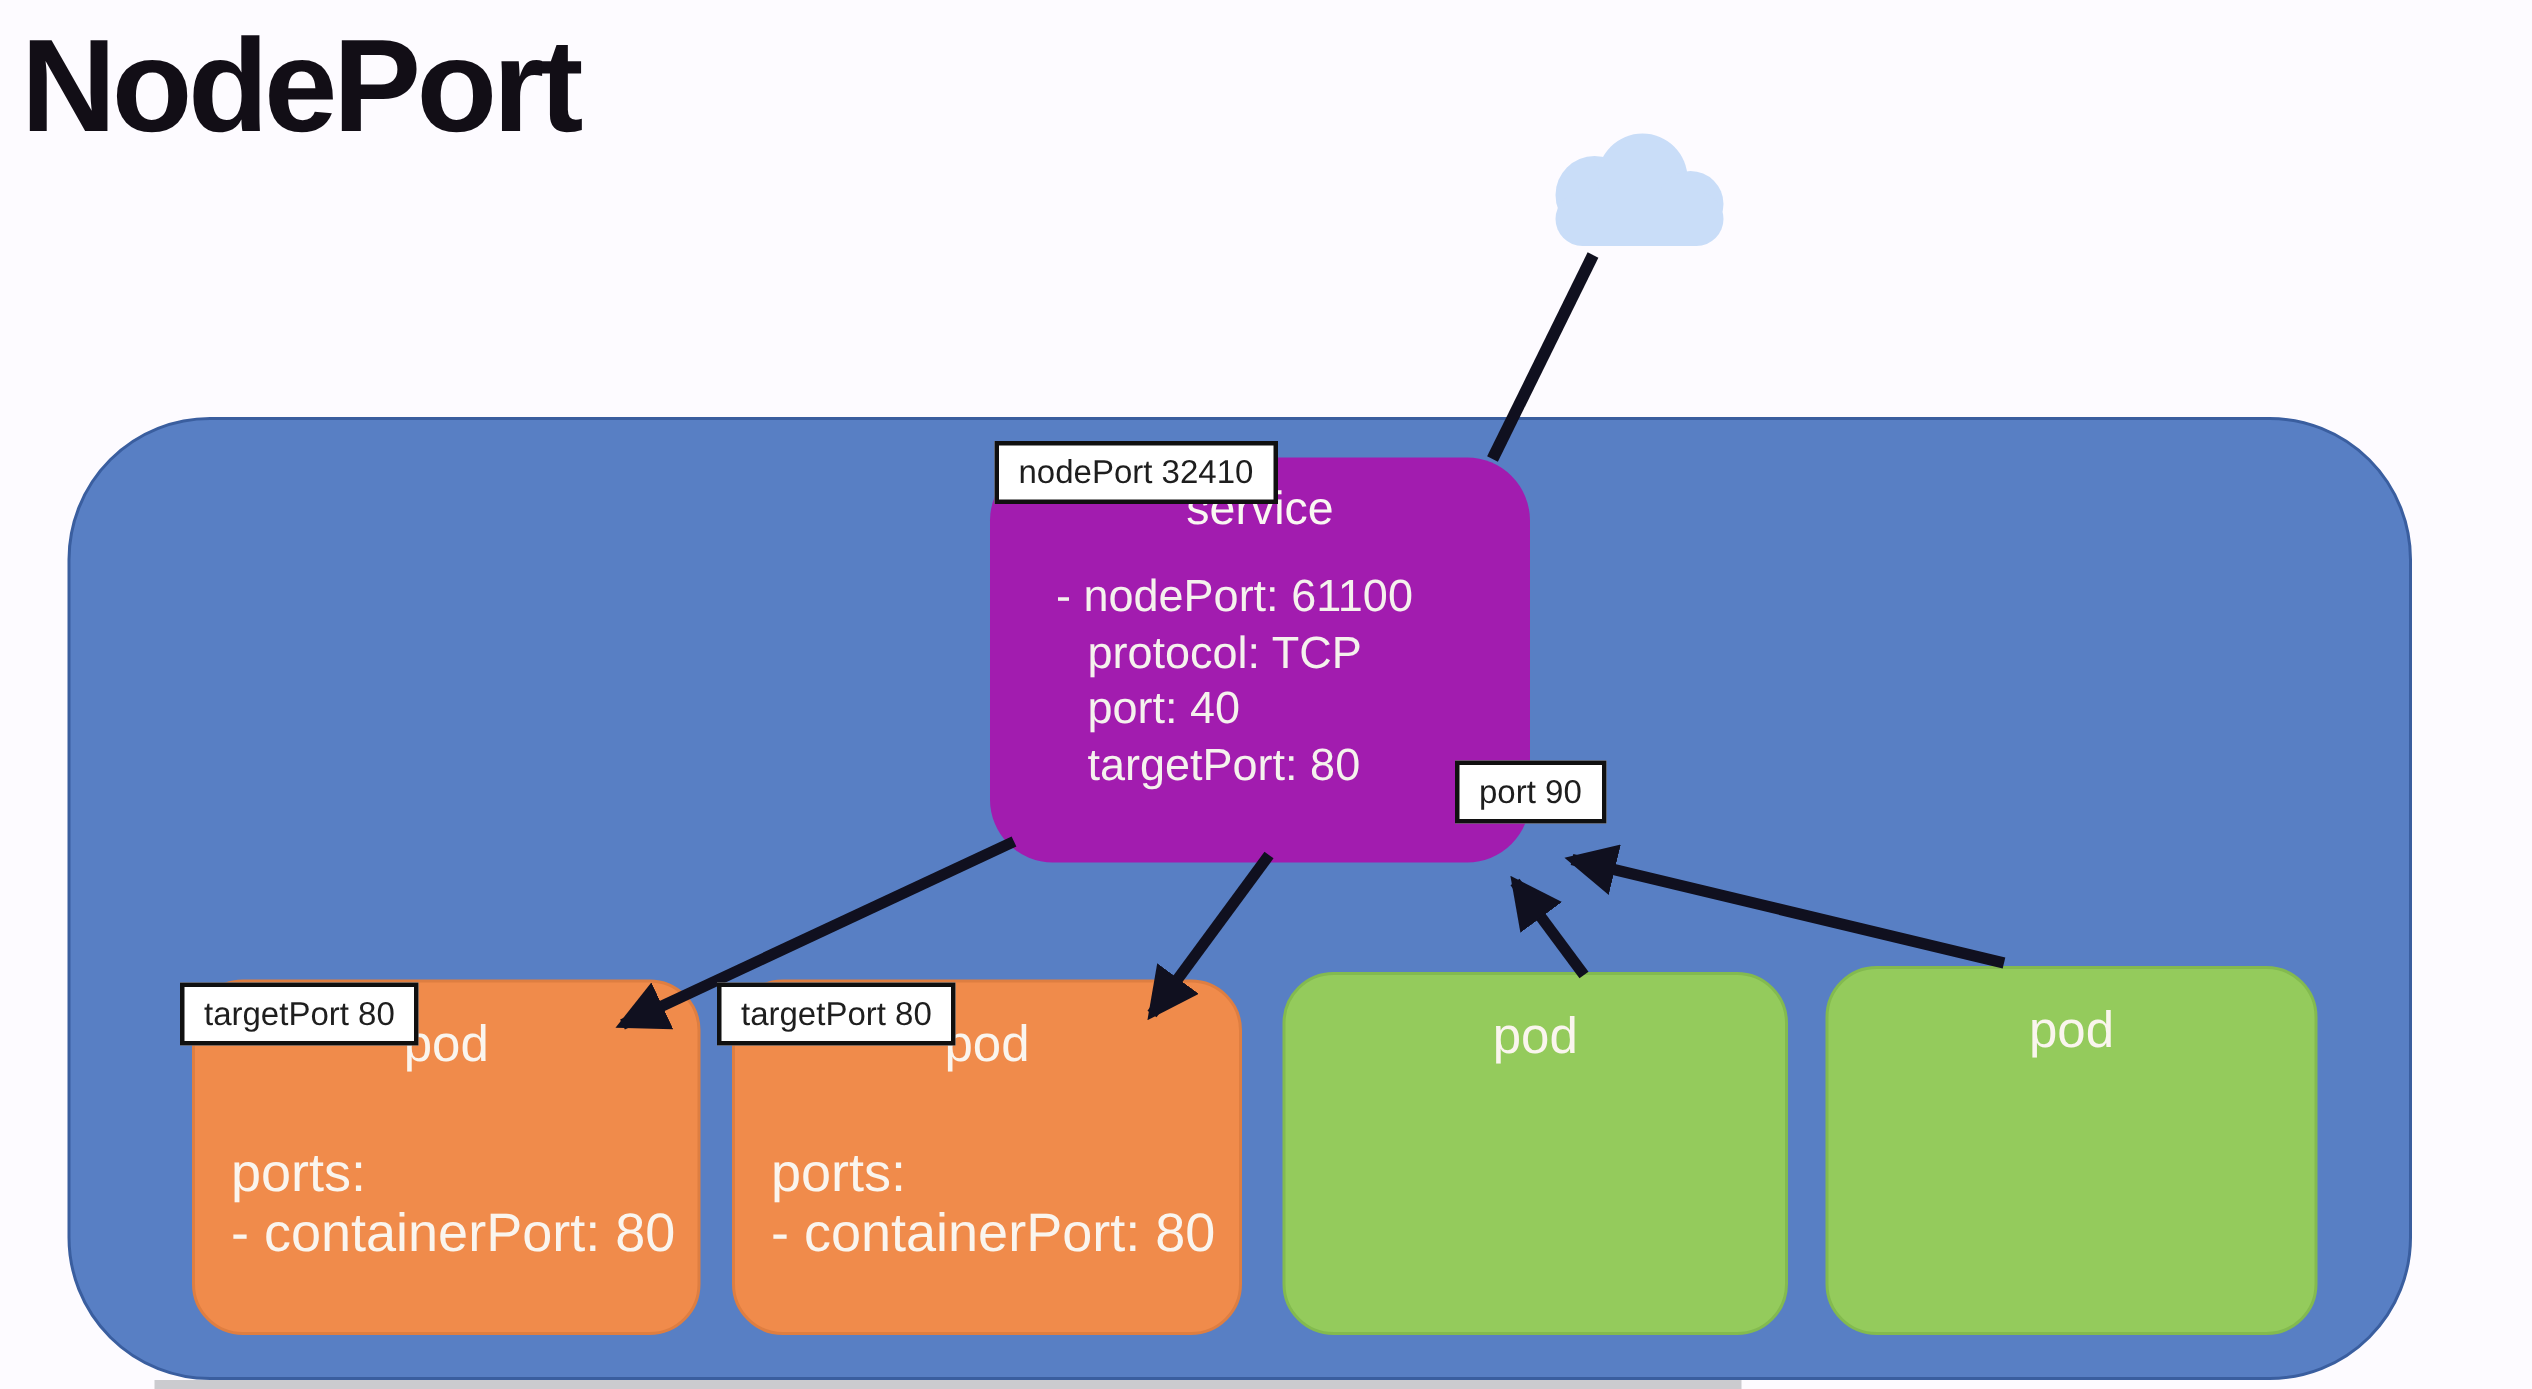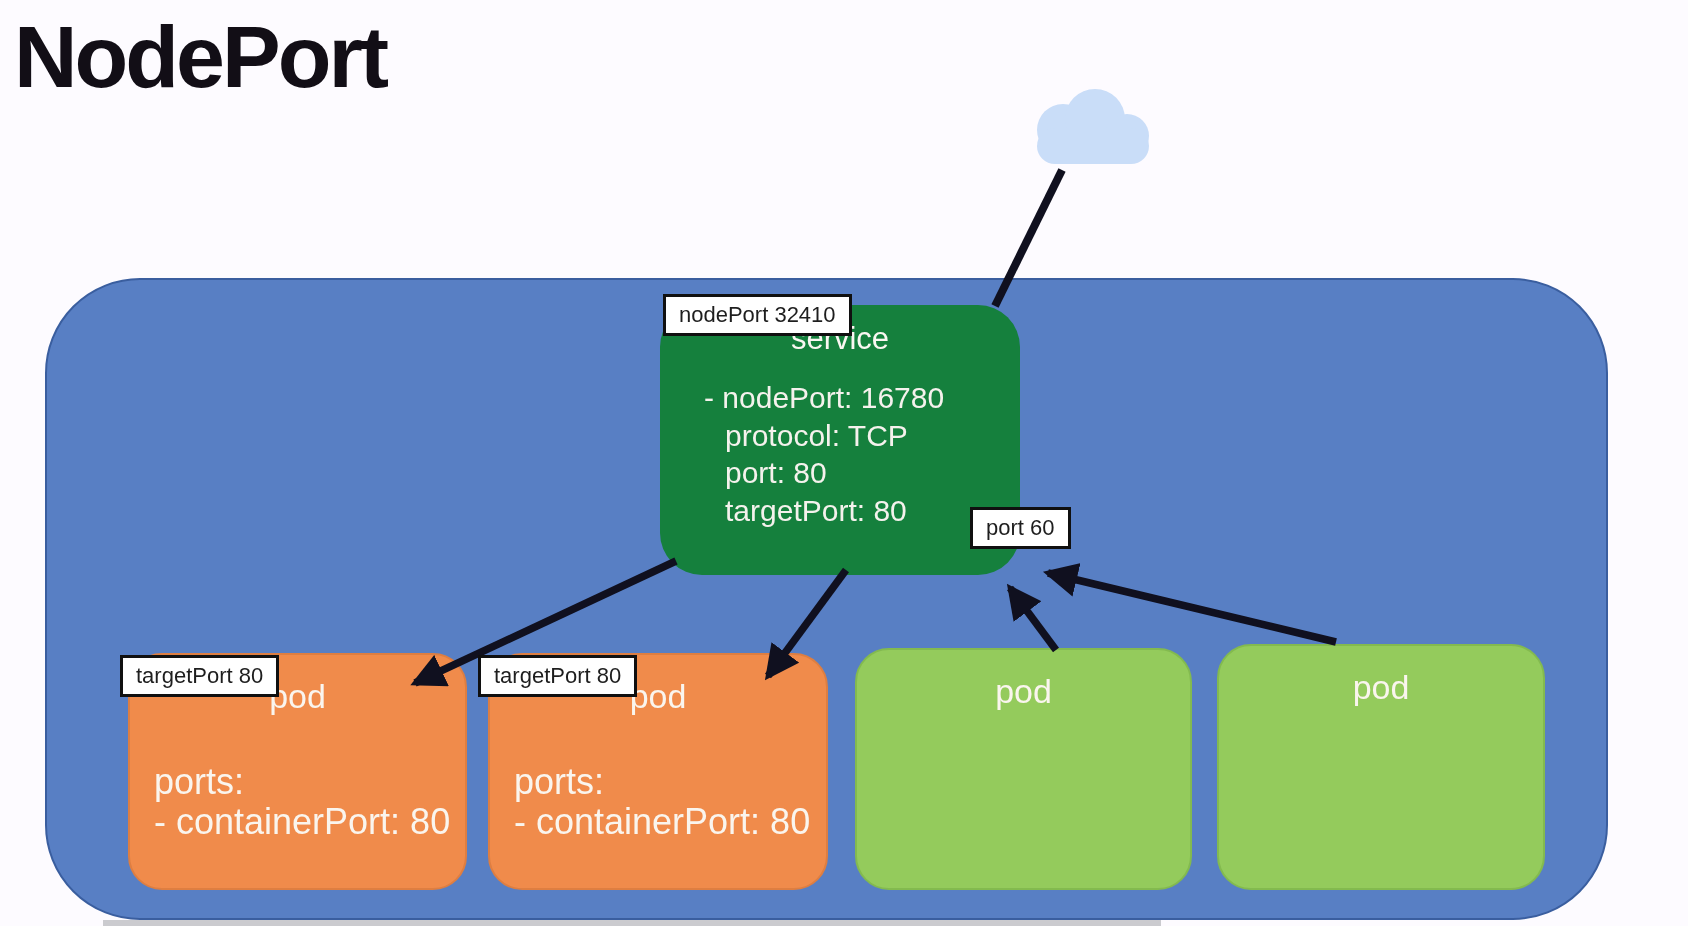--- a/index.html
+++ b/index.html
@@ -19,21 +19,21 @@
   #cloud{left:1025px;top:86px;}
   
   #node-box{
     left:45px;top:278px;width:1563px;height:642px;
     background:#587FC4;border:2px solid #3A5E9F;border-radius:95px;
     box-sizing:border-box;z-index:1;
   }
   
   #service-box{
     left:660px;top:305px;width:360px;height:270px;
-    background:#15803d;border-radius:42px;z-index:3;color:#F5F2ED;
+    background:#a21caf;border-radius:42px;z-index:3;color:#F5F2ED;
     box-sizing:border-box;padding-top:16px;
   }
   #service-title{
     text-align:center;font-size:31px;color:#FAF7F2;
   }
   #service-lines{margin-top:22px;padding-left:44px;font-size:30px;line-height:37.5px;}
   .svc-line{padding-left:21px;}
   .svc-line:first-child{padding-left:0;}
   
   .pod{
@@ -78,23 +78,23 @@
       <rect x="12" y="42" width="112" height="36" rx="18"></rect>
     </g>
   </svg>
 
 
   <div id="node-box" class="abs"></div>
 
   <div id="service-box" class="abs">
     <div id="service-title">service</div>
     <div id="service-lines">
-      <div class="svc-line">- nodePort: 16780</div>
+      <div class="svc-line">- nodePort: 61100</div>
       <div class="svc-line">protocol: TCP</div>
-      <div class="svc-line">port: 80</div>
+      <div class="svc-line">port: 40</div>
       <div class="svc-line">targetPort: 80</div>
     </div>
   </div>
 
   <div id="pod-1" class="abs pod pod-orange">
     <div class="pod-title">pod</div>
     <div class="pod-body">
       <div>ports:</div>
       <div>- containerPort: 80</div>
     </div>
@@ -110,21 +110,21 @@
 
   <div id="pod-3" class="abs pod pod-green">
     <div class="pod-title">pod</div>
   </div>
 
   <div id="pod-4" class="abs pod pod-green">
     <div class="pod-title">pod</div>
   </div>
 
   <div id="label-nodeport" class="abs tag">nodePort 32410</div>
-  <div id="label-port" class="abs tag">port 60</div>
+  <div id="label-port" class="abs tag">port 90</div>
   <div id="label-target-1" class="abs tag">targetPort 80</div>
   <div id="label-target-2" class="abs tag">targetPort 80</div>
 
   <svg id="arrows" class="abs" viewBox="0 0 1688 926">
     <defs>
       <marker id="ah" viewBox="0 0 10 10" refX="8.5" refY="5" markerWidth="4.6" markerHeight="4.6" orient="auto-start-reverse">
         <path d="M0,0 L10,5 L0,10 z" fill="#10101F"></path>
       </marker>
     </defs>
     <line x1="1062" y1="170" x2="995" y2="306" stroke="#10101F" stroke-width="8"></line>

